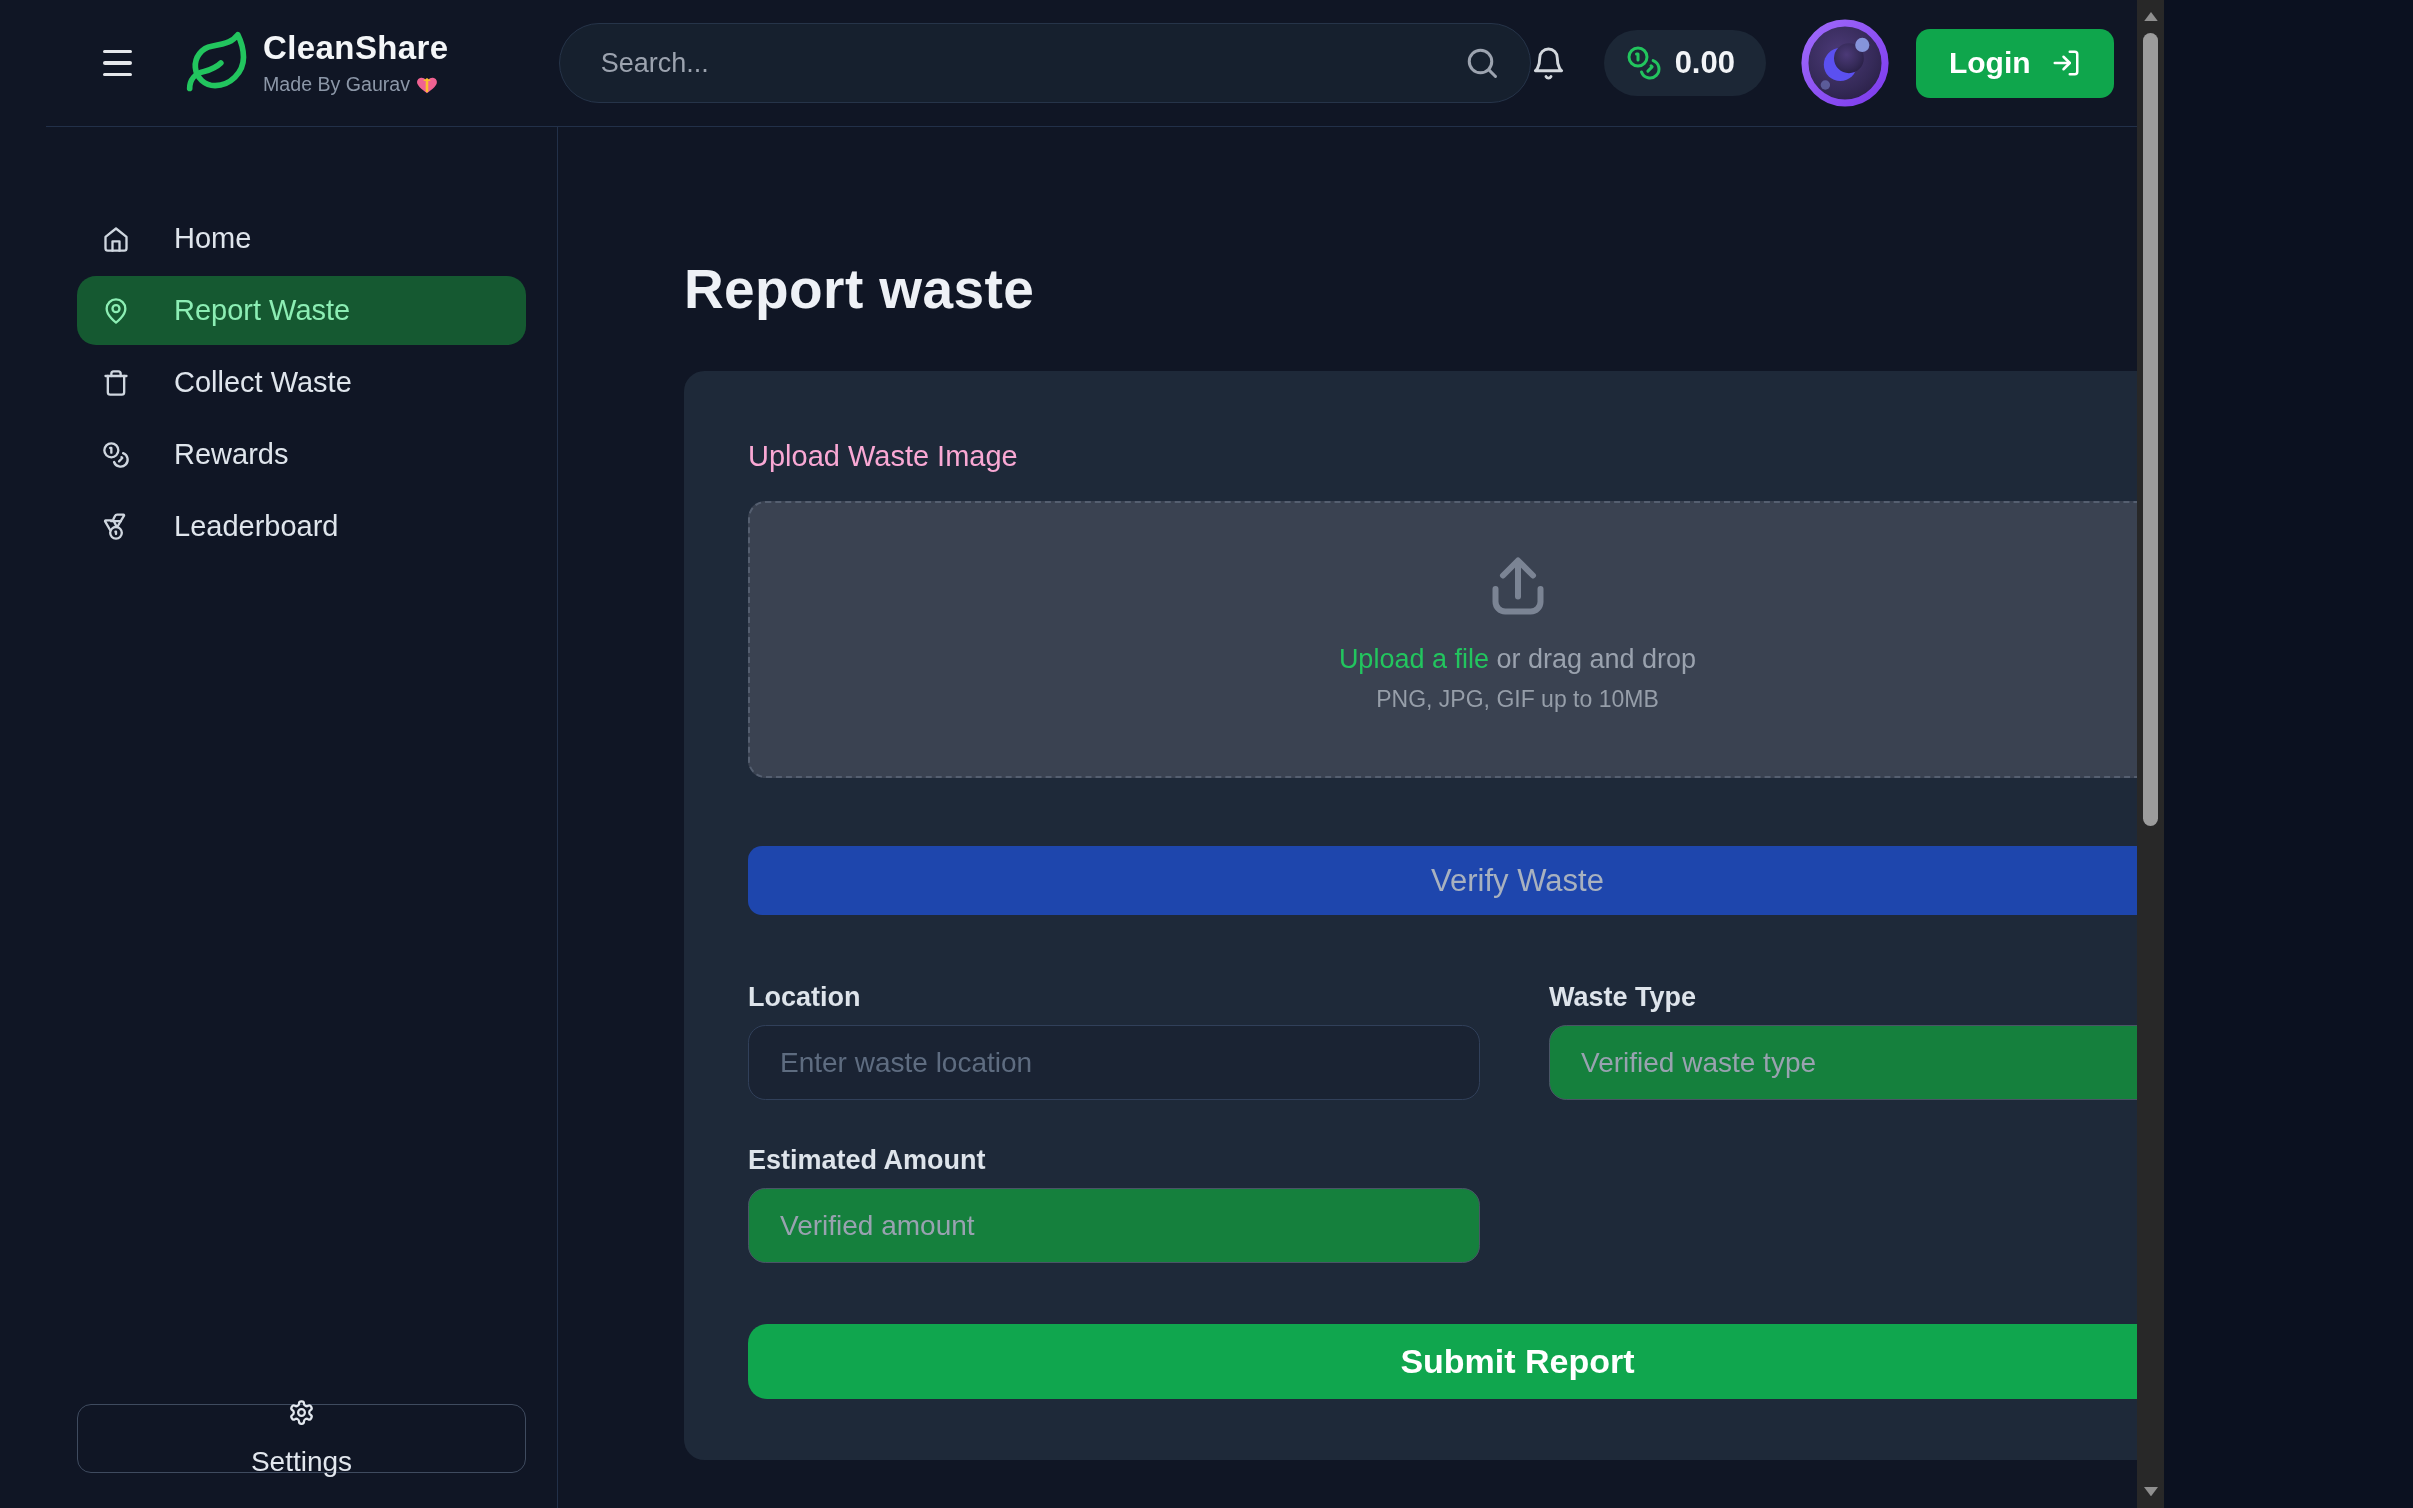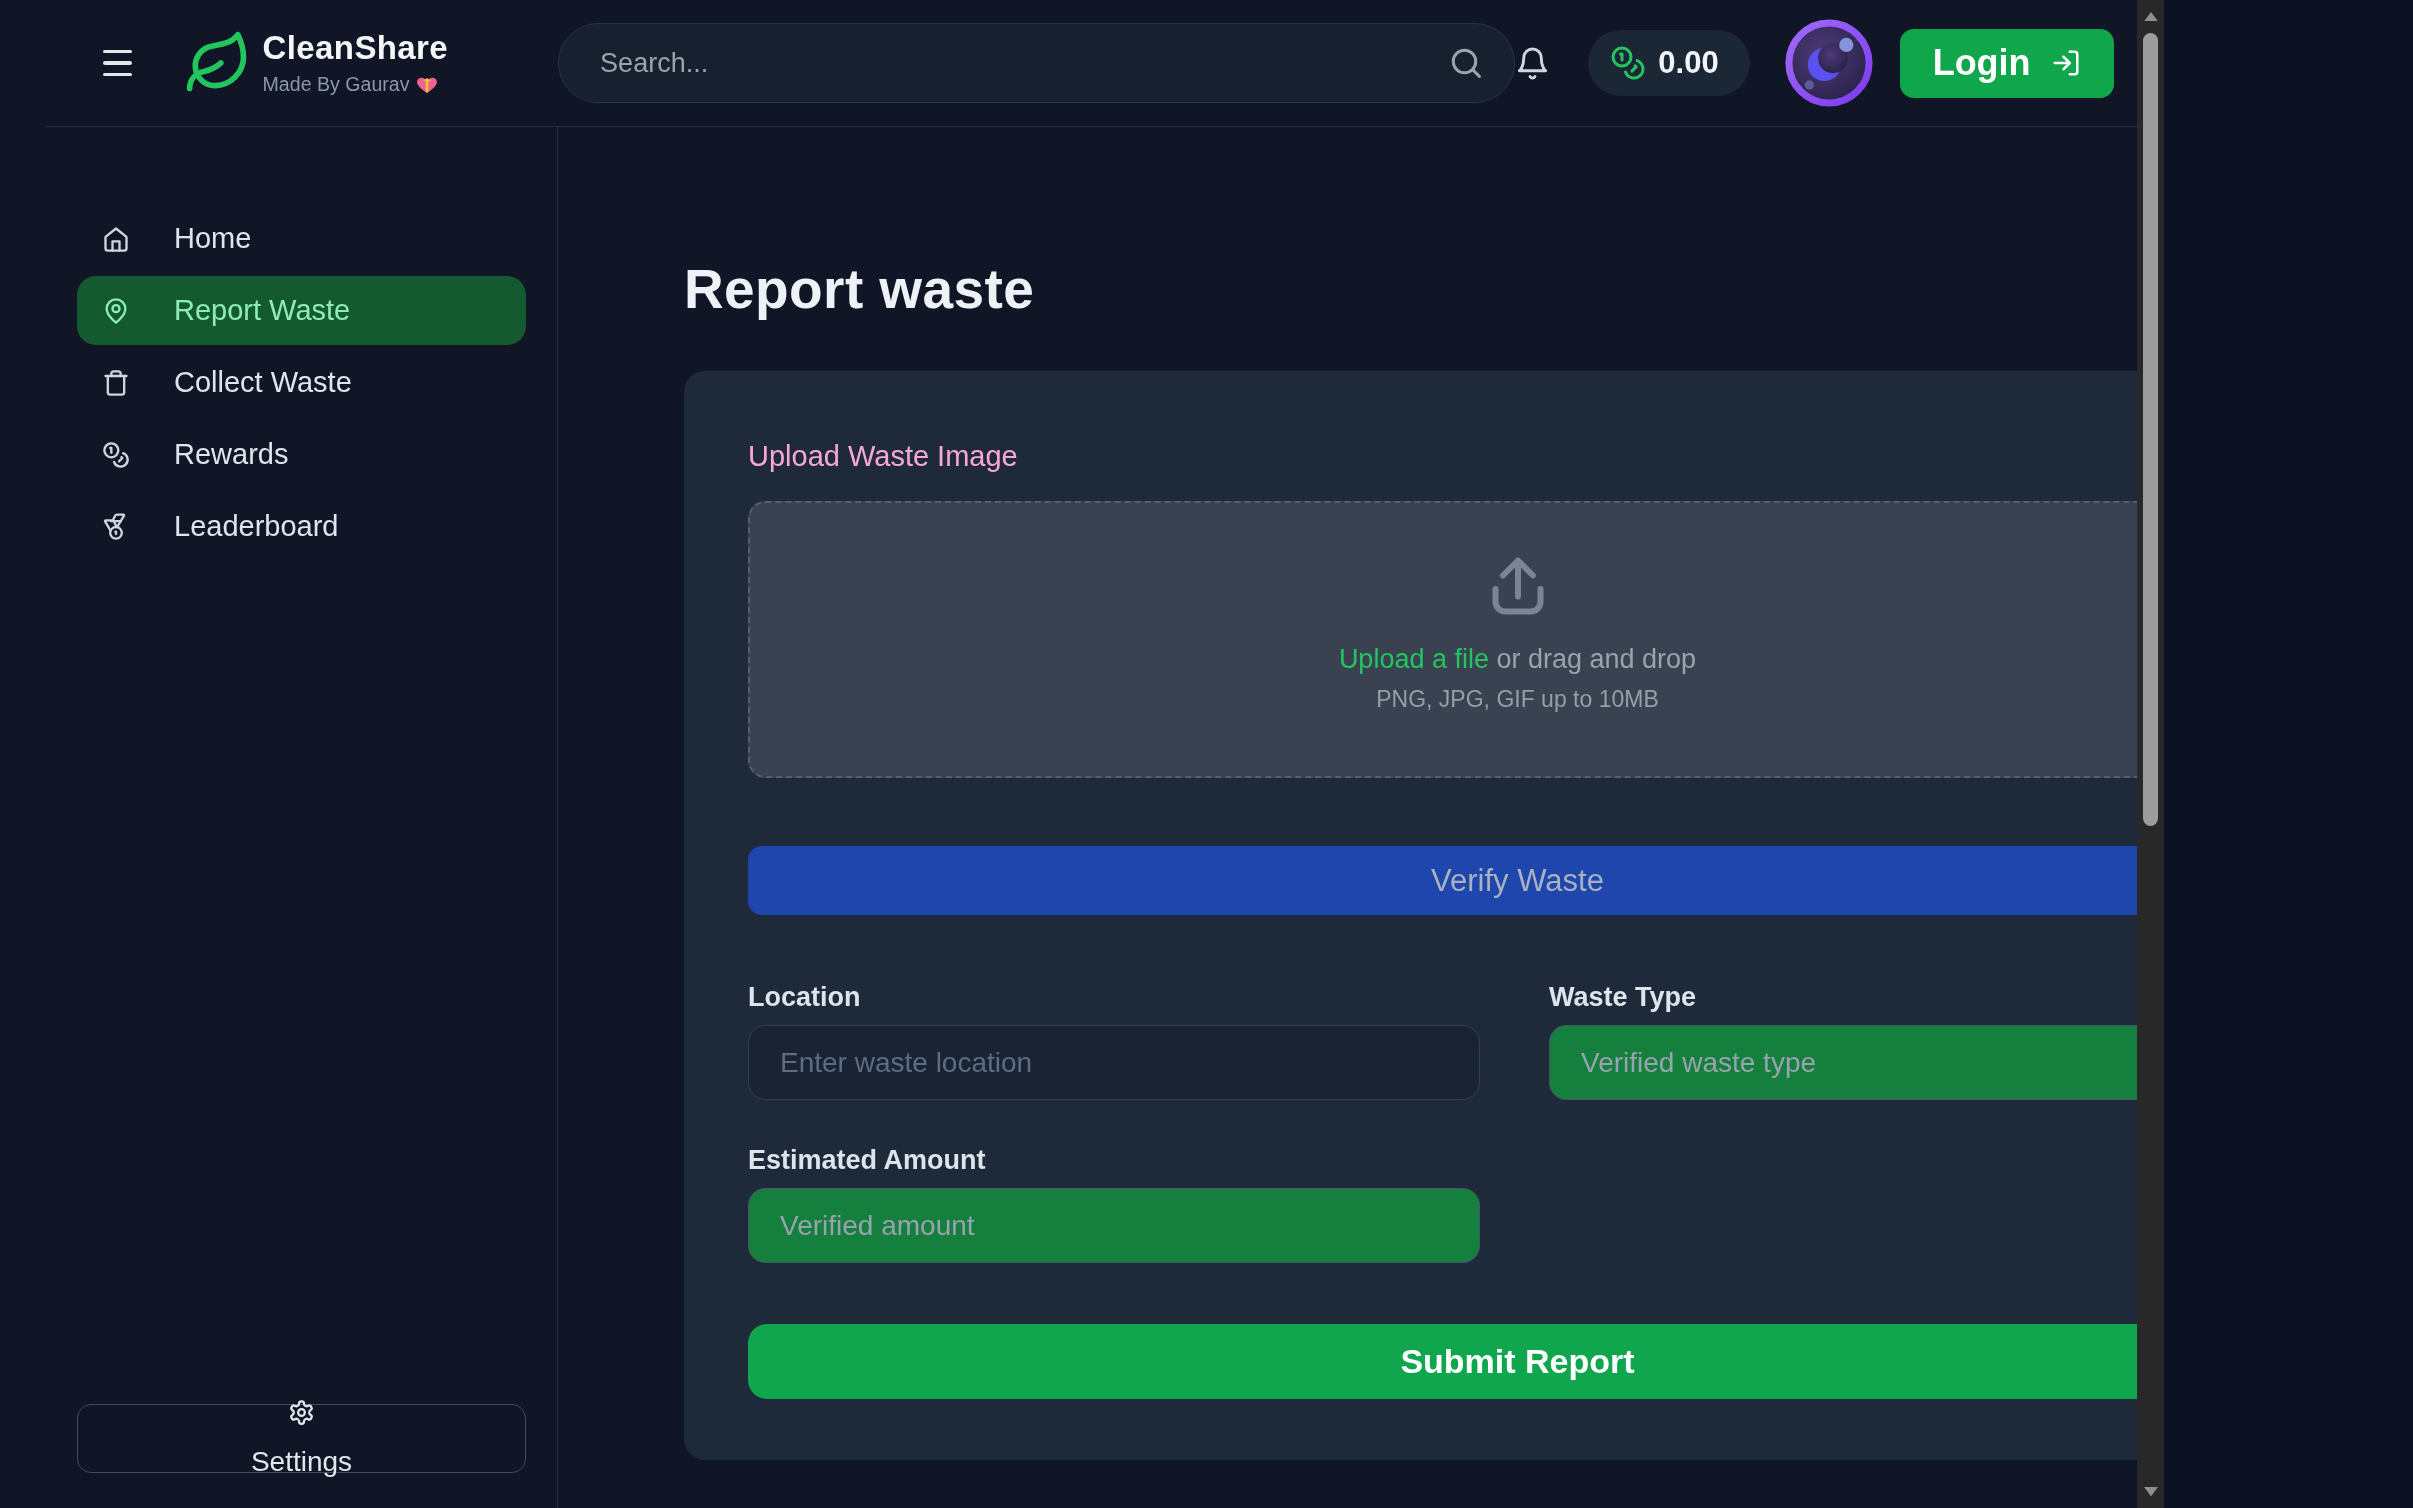--- a/index.html
+++ b/index.html
@@ -36,21 +36,21 @@
   .icon-btn{background:none;border:none;cursor:pointer;padding:0;display:flex;align-items:center;color:#d3d7dd;}
   .coin-pill{
     margin-left:38px;height:66px;border-radius:33px;background:#1c2736;
     display:flex;align-items:center;gap:12.6px;padding:0 31px 0 22px;border:none;cursor:pointer;
   }
   .coin-pill .amount{font-size:31px;font-weight:600;color:#f2f4f7;}
   .avatar{margin-left:35px;width:88px;height:88px;border-radius:50%;cursor:pointer;flex:0 0 auto;}
   .login-btn{
     margin-left:27px;height:69px;border-radius:14px;background:#0fa64c;border:none;cursor:pointer;
     display:flex;align-items:center;gap:20.4px;padding:0 33px;color:#ffffff;
-    font-size:36px;font-weight:600;font-family:inherit;
+    font-size:30px;font-weight:600;font-family:inherit;
   }
   
   .body{display:flex;height:1381px;}
   .sidebar{
     width:512px;border-right:1.6px solid #223049;display:flex;flex-direction:column;
     padding:77px 31px 35px 31px;background:#101625;
   }
   .nav-item{
     height:69px;border-radius:19px;display:flex;align-items:center;gap:44px;
     padding-left:25px;margin-bottom:3.1px;cursor:pointer;color:#dfe5ec;font-size:29px;font-weight:500;

